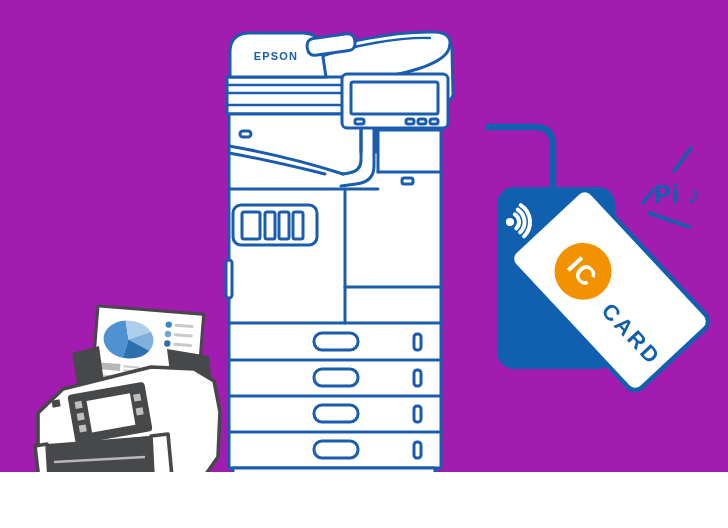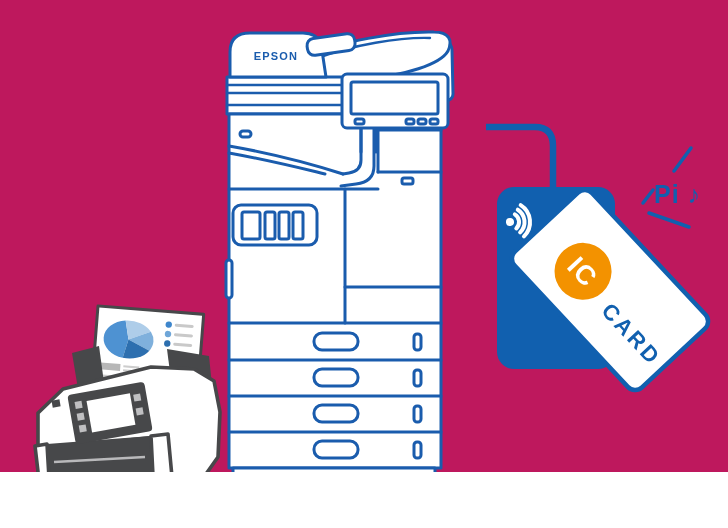--- a/index.html
+++ b/index.html
@@ -1,16 +1,16 @@
 <!DOCTYPE html>
 <html><head>
 <meta charset="utf-8">
 <style>
   html,body{margin:0;padding:0;background:#fff;}
-  .stage{position:relative;width:728px;height:472px;background:#be185d;overflow:hidden;
+  .stage{position:relative;width:728px;height:472px;background:#a21caf;overflow:hidden;
          font-family:"Liberation Sans","DejaVu Sans",sans-serif;}
   svg{position:absolute;left:0;top:0;}
 
   
   .bl{stroke:#1a5cad;stroke-width:3;fill:none;stroke-linejoin:round;stroke-linecap:round;}
   .blf{stroke:#1a5cad;stroke-width:3;fill:#ffffff;stroke-linejoin:round;stroke-linecap:round;}
   .blthin{stroke:#1a5cad;stroke-width:2.4;fill:none;stroke-linecap:round;}
 
   
   .gl{stroke:#47484a;stroke-width:3.6;fill:none;stroke-linejoin:round;stroke-linecap:round;}

